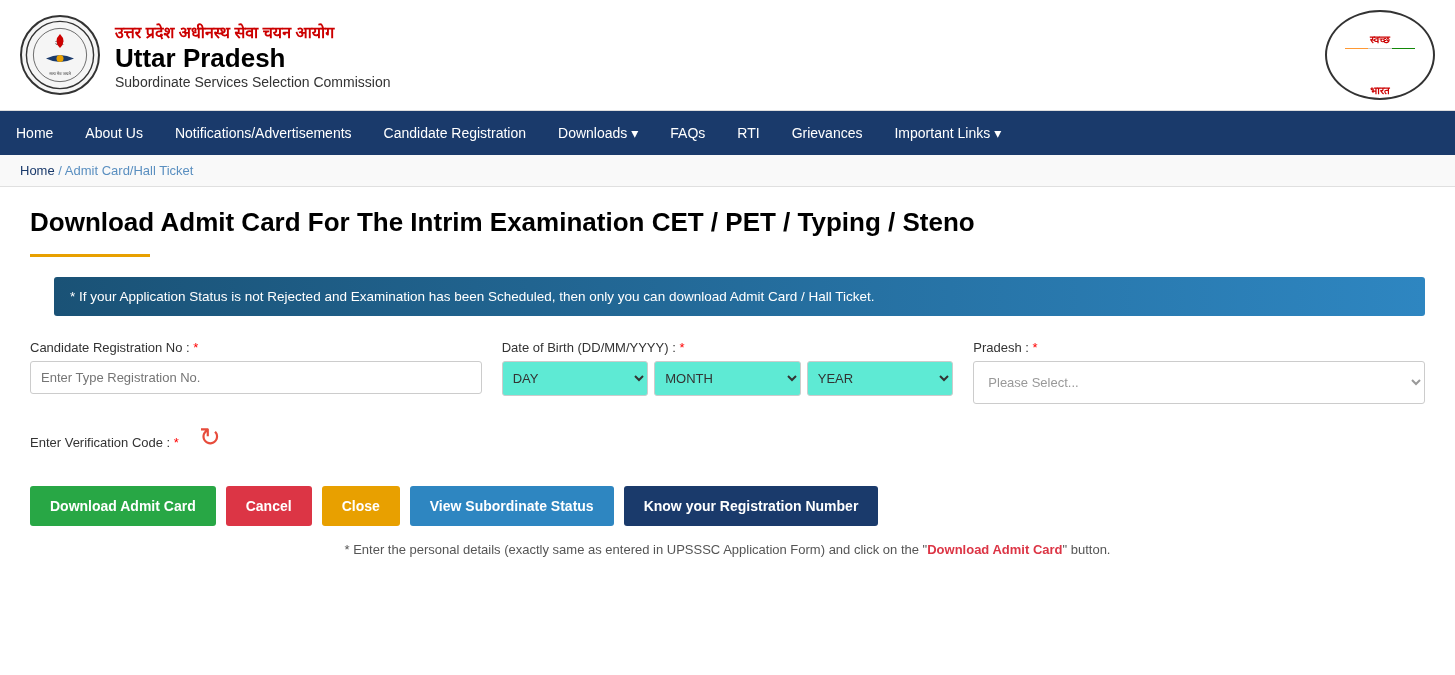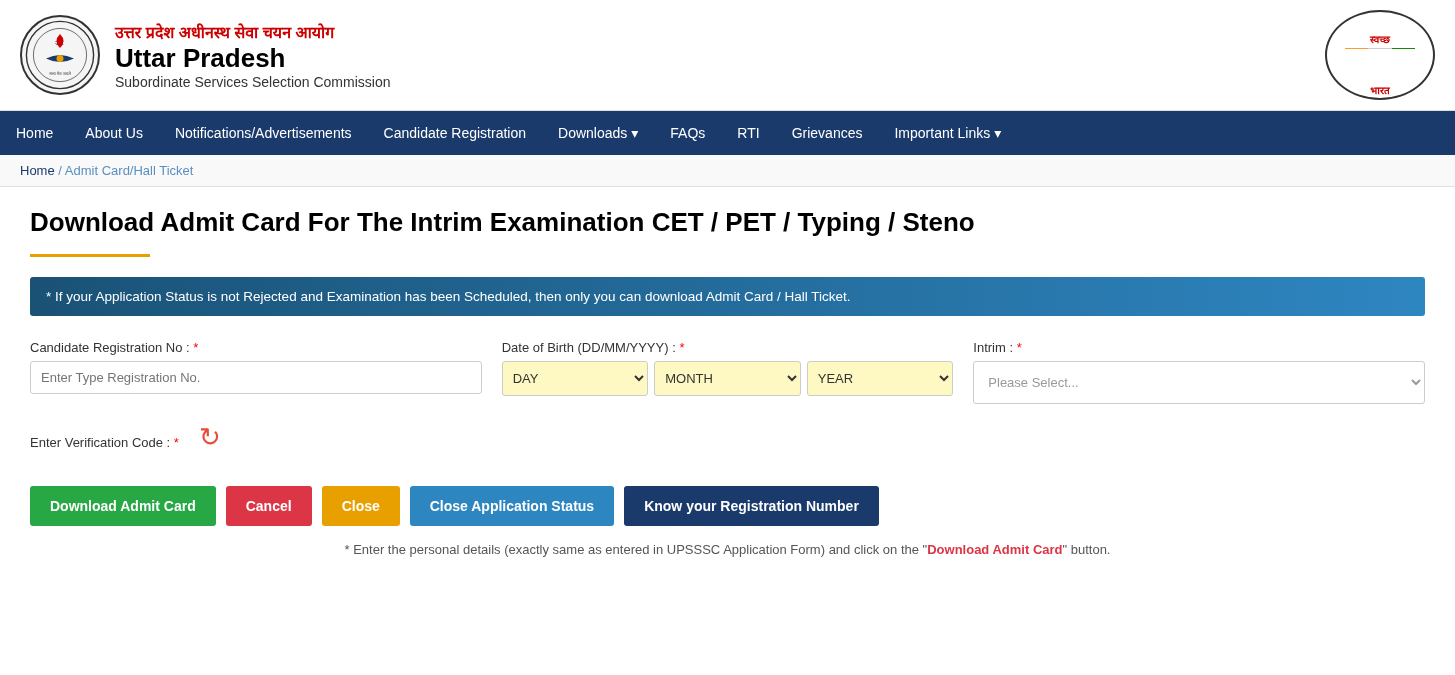--- a/index.html
+++ b/index.html
@@ -97,20 +97,21 @@
     }
 
     
     .info-banner {
       background: linear-gradient(to right, #1a5276, #2e86c1);
       color: #fff;
       padding: 12px 16px;
       border-radius: 3px;
       font-size: 13.5px;
       margin-bottom: 24px;
+      margin-left: 24px;
     }
 
     
     .form-grid {
       display: grid;
       grid-template-columns: 1fr 1fr 1fr;
       gap: 20px;
       margin-bottom: 20px;
     }
     .form-group {
@@ -135,21 +136,21 @@
     .dob-row {
       display: flex;
       gap: 6px;
     }
     .dob-row select {
       flex: 1;
       border: 1px solid #ccc;
       padding: 8px 6px;
       font-size: 13px;
       border-radius: 3px;
-      background: #fef9c3;
+      background: #5eead4;
       color: #333;
       cursor: pointer;
     }
     .gender-select {
       width: 100%;
       border: 1px solid #ccc;
       padding: 12px 10px;
       font-size: 13px;
       border-radius: 3px;
       background: #fff;
@@ -375,21 +376,21 @@
           <option>1990</option><option>1991</option><option>1992</option><option>1993</option>
           <option>1994</option><option>1995</option><option>1996</option><option>1997</option>
           <option>1998</option><option>1999</option><option>2000</option><option>2001</option>
           <option>2002</option><option>2003</option><option>2004</option><option>2005</option>
         </select>
       </div>
     </div>
 
     <div class="form-group">
       <label class="form-label">
-        <span>Intrim :</span>
+        <span>Pradesh :</span>
         <span class="required"> *</span>
       </label>
       <select class="gender-select">
         <option>Please Select...</option>
         <option>Male</option>
         <option>Female</option>
         <option>Other</option>
       </select>
     </div>
   </div>
@@ -401,20 +402,20 @@
         <span class="required"> *</span>
       </label>
     </div>
     <div class="refresh-icon" title="Refresh CAPTCHA">↻</div>
   </div>
 
   <div class="buttons-row">
     <button class="btn btn-green">Download Admit Card</button>
     <button class="btn btn-red">Cancel</button>
     <button class="btn btn-yellow">Close</button>
-    <button class="btn btn-blue">Close Application Status</button>
+    <button class="btn btn-blue">View Subordinate Status</button>
     <button class="btn btn-darkblue">Know your Registration Number</button>
   </div>
 
   <div class="footer-note">
     <span>* Enter the personal details (exactly same as entered in UPSSSC Application Form) and click on the "</span><span class="highlight-red">Download Admit Card</span><span>" button.</span>
   </div>
 </div>
 
 </body></html>

